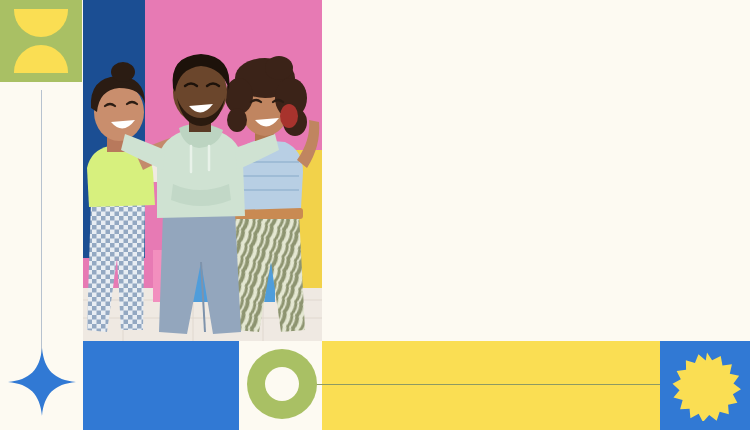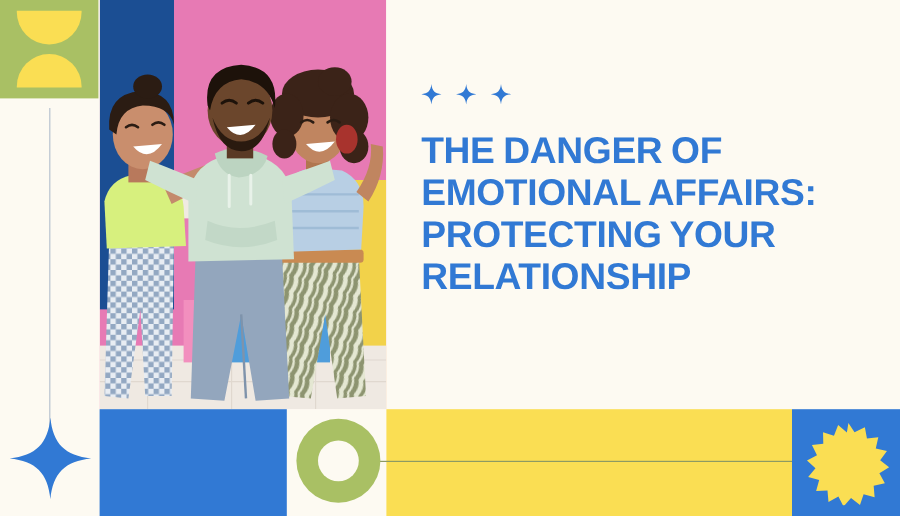--- a/index.html
+++ b/index.html
@@ -275,35 +275,20 @@
           <path d="M94 98 Q100 126 118 126 Q136 126 142 98 Q134 118 118 118 Q102 118 94 98 Z" fill="#2a1a0f"></path>
 
           <path d="M106 106 Q118 120 130 104 Z" fill="#ffffff"></path>
           <path d="M102 86 q6 -5 12 0" stroke="#1d120a" stroke-width="2.4" fill="none" stroke-linecap="round"></path>
           <path d="M124 86 q6 -5 12 0" stroke="#1d120a" stroke-width="2.4" fill="none" stroke-linecap="round"></path>
         </g>
       </g>
     </svg>
   </div>
 
-  <div class="text-col">
-    <div class="sparkle-row">
-      <svg class="sparkle-sm" viewBox="0 0 100 100" xmlns="http://www.w3.org/2000/svg">
-        <path d="M50 0 C54 34 66 46 100 50 C66 54 54 66 50 100 C46 66 34 54 0 50 C34 46 46 34 50 0 Z" fill="#3179d4"></path>
-      </svg>
-      <svg class="sparkle-sm" viewBox="0 0 100 100" xmlns="http://www.w3.org/2000/svg">
-        <path d="M50 0 C54 34 66 46 100 50 C66 54 54 66 50 100 C46 66 34 54 0 50 C34 46 46 34 50 0 Z" fill="#3179d4"></path>
-      </svg>
-      <svg class="sparkle-sm" viewBox="0 0 100 100" xmlns="http://www.w3.org/2000/svg">
-        <path d="M50 0 C54 34 66 46 100 50 C66 54 54 66 50 100 C46 66 34 54 0 50 C34 46 46 34 50 0 Z" fill="#3179d4"></path>
-      </svg>
-    </div>
-
-    <h1 class="poster-title">The Danger of Emotional Affairs: Protecting Your Relationship</h1>
-  </div>
 
   <div class="band-blue"></div>
   <div class="band-yellow"></div>
   <div class="hline"></div>
   <div class="ring-green"></div>
 
   <div class="band-blue-right">
     <div class="sunburst">
       <svg viewBox="0 0 100 100" xmlns="http://www.w3.org/2000/svg">
         <polygon fill="#fade53" points="50,2 57.3,13.1 69.6,7.2 72.1,20.6 85.6,19.1 82.6,32.4 95.9,35.5 87.8,46.4 98.5,54.8 86.9,61.9 93.4,73.8 80.1,76.9 81.2,90.4 68.1,86.9 63.8,99.7 53.1,91.4 44.2,101.6 38.1,89.5 26.3,96.1 25.1,82.6 11.6,83.2 15.2,70.1 2.1,66.3 10.8,55.9 0.7,46.8 12.6,40.5 6.6,28.4 20.1,26.7 19.8,13.2 32.8,17.2 37.8,4.6 48.2,13.4"></polygon>

